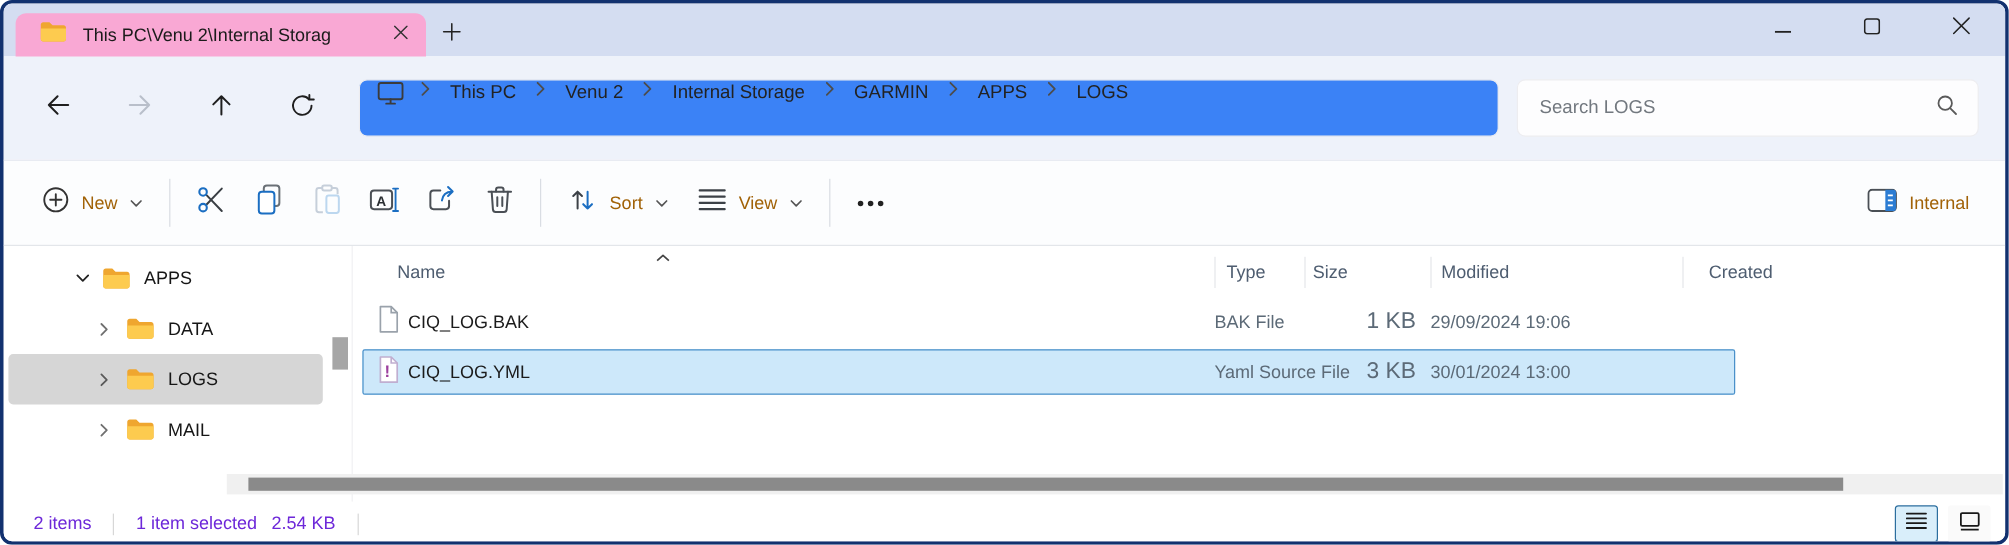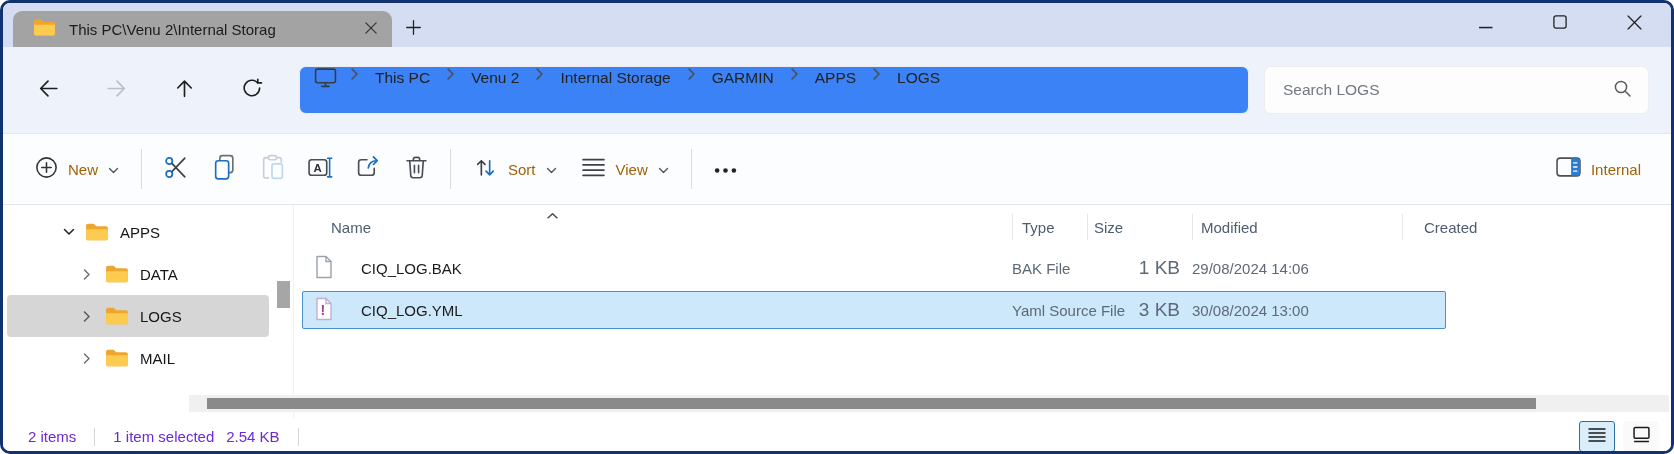--- a/index.html
+++ b/index.html
@@ -4,21 +4,21 @@
 <style>
   html,body{margin:0;padding:0;background:#fff;}
   *{box-sizing:border-box;font-family:"Liberation Sans","DejaVu Sans",sans-serif;}
   .window{
     position:relative;width:1674px;height:454px;
     border:3px solid #12316f;border-radius:10px;overflow:hidden;
     background:#fff;
   }
   
   .tabbar{height:44px;background:#d4ddf1;display:flex;align-items:flex-end;}
-  .tab{margin-left:10px;width:379px;height:36px;background:#a3a3a3;border-radius:9px 9px 0 0;
+  .tab{margin-left:10px;width:342px;height:36px;background:#f9a8d4;border-radius:9px 9px 0 0;
        display:flex;align-items:center;padding:0 8px 0 20px;gap:13px;}
   .tab-title{flex:1;font-size:15px;color:#1b1b1b;white-space:nowrap;overflow:hidden;}
   .tab-close{width:26px;height:26px;border-radius:4px;display:flex;align-items:center;justify-content:center;cursor:pointer;}
   .newtab{width:42px;height:36px;display:flex;align-items:center;justify-content:center;cursor:pointer;}
   .caption{margin-left:auto;align-self:flex-start;display:flex;height:42px;}
   .capbtn{width:74px;height:42px;display:flex;align-items:center;justify-content:center;cursor:pointer;}
   
   .navbar{height:86px;background:#eef2fa;display:flex;align-items:center;padding:0 22px 0 24px;}
   .navbtn{width:42px;height:42px;display:flex;align-items:center;justify-content:center;border-radius:6px;cursor:pointer;margin-right:26px;}
   .addressbar{flex:1;height:48px;background:#3b82f6;border:1px solid #ededf0;border-radius:7px;
@@ -51,21 +51,21 @@
   .fheader{position:relative;display:grid;grid-template-columns:718px 75px 105px 210px auto;
            height:44px;align-items:center;}
   .fheader .hcell{font-size:15px;color:#4e5d70;white-space:nowrap;}
   .h-name{margin-left:37px;}.h-type{margin-left:10px;}.h-size{margin-left:7px;}
   .h-mod{margin-left:9px;}.h-created{margin-left:22px;}
   .hsep{position:absolute;top:9px;width:1px;height:26px;background:#e4e6e9;}
   .sortcaret{position:absolute;left:252px;top:1px;}
   .frow{position:relative;display:grid;grid-template-columns:710px 75px 105px 210px auto;
         align-items:center;height:38px;margin-left:8px;width:1144px;border-radius:2px;cursor:pointer;}
   .frow.selected{background:#cde8fa;outline:1px solid #4a90c9;outline-offset:-1px;}
-  .c-name{display:flex;align-items:center;gap:27px;padding-left:12px;font-size:15px;color:#1b1b1b;}
+  .c-name{display:flex;align-items:center;gap:6px;padding-left:12px;font-size:15px;color:#1b1b1b;}
   .c-type,.c-mod,.c-created{font-size:15px;color:#5c6a77;white-space:nowrap;overflow:visible;}
   .c-size{font-size:19px;color:#5c6a77;text-align:right;padding-right:12px;white-space:nowrap;}
   .rowgap{height:4px;}
   .hscroll-track{position:absolute;left:186px;right:2px;top:190px;height:17px;background:#f0f0f0;}
   .hscroll-thumb{position:absolute;left:18px;top:3px;width:1329px;height:11px;background:#8a8a8a;cursor:pointer;}
   
   .statusbar{height:37px;display:flex;align-items:center;padding:0 12px 0 25px;background:#fff;}
   .sb-text{font-size:15px;color:#6d28d9;white-space:nowrap;}
   .sb-sep{width:1px;height:18px;background:#d7d7d7;margin:0 18px;}
   .sb-size{margin-left:12px;}
@@ -357,36 +357,36 @@
       <div class="frow">
         <span class="c-name">
           <span><svg width="20" height="24" viewBox="0 0 20 24" fill="none">
                 <path d="M3 1.5h9l5 5V22.5H3z" fill="#fff" stroke="#9aa2ab" stroke-width="1.4" stroke-linejoin="round"></path>
                 <path d="M12 1.5v5h5" stroke="#9aa2ab" stroke-width="1.4"></path>
               </svg></span>
           <span>CIQ_LOG.BAK</span>
         </span>
         <span class="c-type">BAK File</span>
         <span class="c-size">1 KB</span>
-        <span class="c-mod">29/08/2024 14:06</span>
+        <span class="c-mod">29/09/2024 19:06</span>
         <span class="c-created"></span>
       </div>
       <div class="rowgap"></div>
       <div class="frow selected">
         <span class="c-name">
           <span><svg width="20" height="24" viewBox="0 0 20 24" fill="none">
                 <path d="M3 1.5h9l5 5V22.5H3z" fill="#fff" stroke="#c0aed0" stroke-width="1.4" stroke-linejoin="round"></path>
                 <path d="M12 1.5v5h5" stroke="#c0aed0" stroke-width="1.4"></path>
                 <text x="6.4" y="18" font-size="14" font-weight="700" fill="#9c3f9e" font-family="Liberation Sans,sans-serif">!</text>
               </svg></span>
           <span>CIQ_LOG.YML</span>
         </span>
         <span class="c-type">Yaml Source File</span>
         <span class="c-size">3 KB</span>
-        <span class="c-mod">30/08/2024 13:00</span>
+        <span class="c-mod">30/01/2024 13:00</span>
         <span class="c-created"></span>
       </div>
     </div>
 
     <div class="hscroll-track">
       <div class="hscroll-thumb"></div>
     </div>
   </div>
 
   <div class="statusbar">

